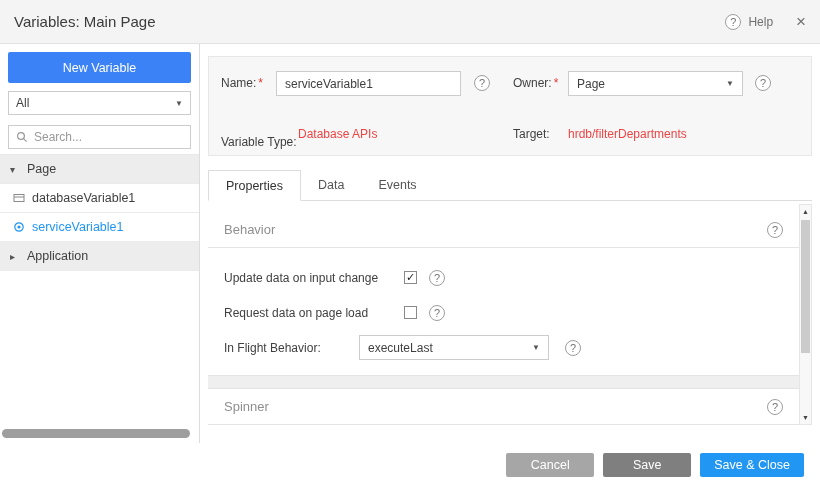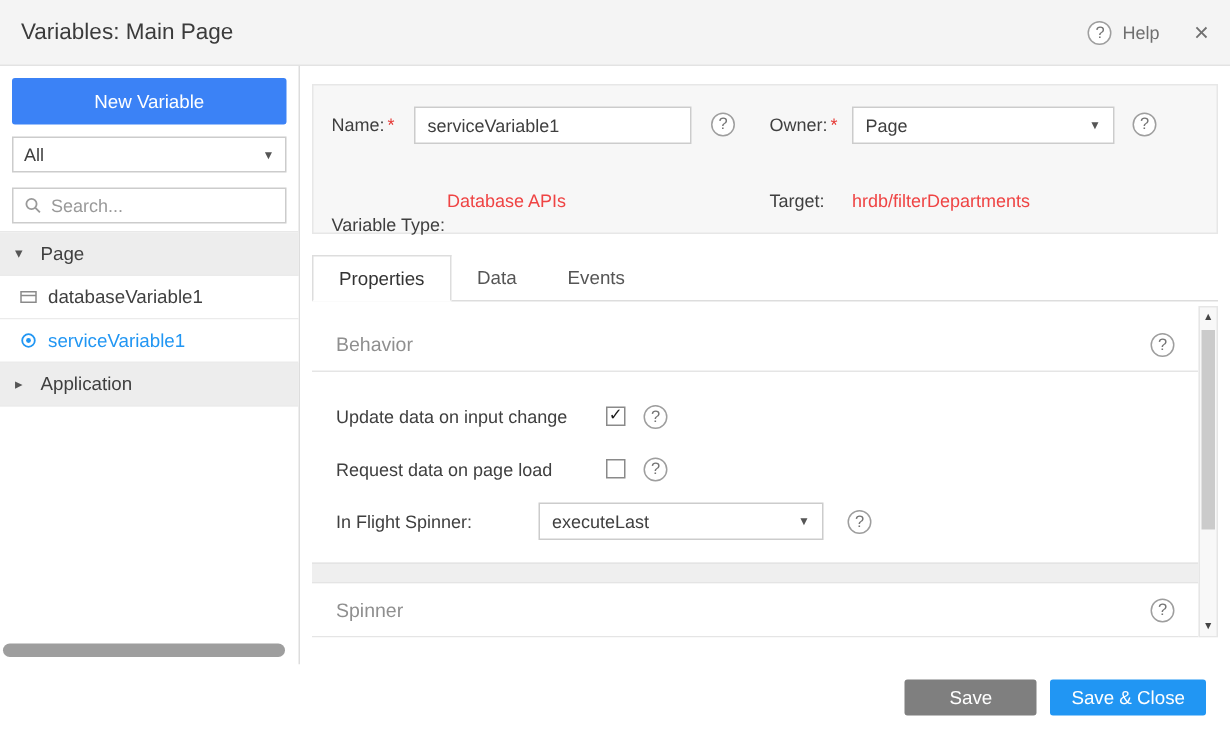--- a/index.html
+++ b/index.html
@@ -224,21 +224,21 @@
 
       <span class="abs flabel" style="left:304px; top:19px;">
         <span>Owner:</span><span class="req">*</span>
       </span>
       <div class="abs select" style="left:359px; top:14px; width:175px;">
         <span>Page</span>
         <span class="sel-arrow">▼</span>
       </div>
       <span class="abs help" style="left:546px; top:18px;">?</span>
 
-      <span class="abs flabel" style="left:12px; top:86px;">Variable Type:</span>
+      <span class="abs flabel" style="left:12px; top:78px;">Variable Type:</span>
       <span class="abs fvalue" style="left:89px; top:70px;">Database APIs</span>
       <span class="abs flabel" style="left:304px; top:70px;">Target:</span>
       <span class="abs fvalue" style="left:359px; top:70px;">hrdb/filterDepartments</span>
     </div>
 
     <div class="tabbar">
       <div class="tab active">Properties</div>
       <div class="tab">Data</div>
       <div class="tab">Events</div>
     </div>
@@ -260,21 +260,21 @@
             <span class="help">?</span>
           </div>
 
           <div class="prop-row">
             <span class="prop-label">Request data on page load</span>
             <span class="checkbox"></span>
             <span class="help">?</span>
           </div>
 
           <div class="prop-row">
-            <span class="prop-label short">In Flight Spinner:</span>
+            <span class="prop-label short">In Flight Behavior:</span>
             <div class="select row-select">
               <span>executeLast</span>
               <span class="sel-arrow">▼</span>
             </div>
             <span class="help">?</span>
           </div>
         </div>
 
         <div class="section-gap"></div>
 
@@ -288,17 +288,18 @@
       <div class="vscroll">
         <div class="arrow up">▲</div>
         <div class="vthumb"></div>
         <div class="arrow down">▼</div>
       </div>
     </div>
 
   </div>
 
   <div class="footer">
+    <button class="btn btn-cancel">Cancel</button>
     <button class="btn btn-save">Save</button>
     <button class="btn btn-primary">Save &amp; Close</button>
   </div>
 
 </div>
 
 </body></html>

